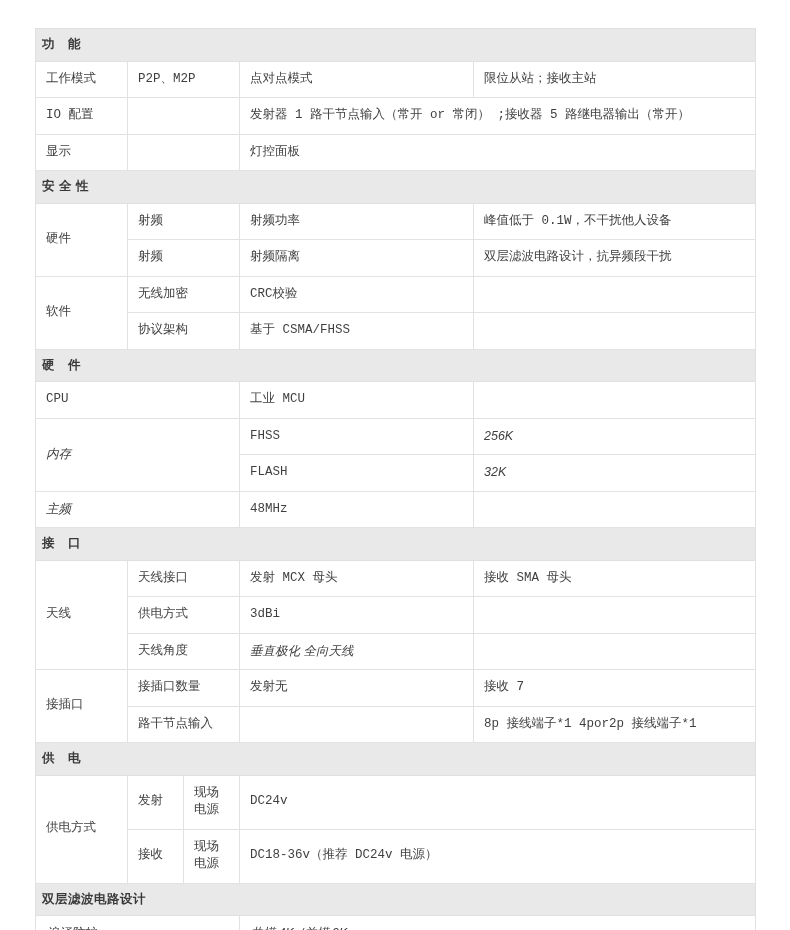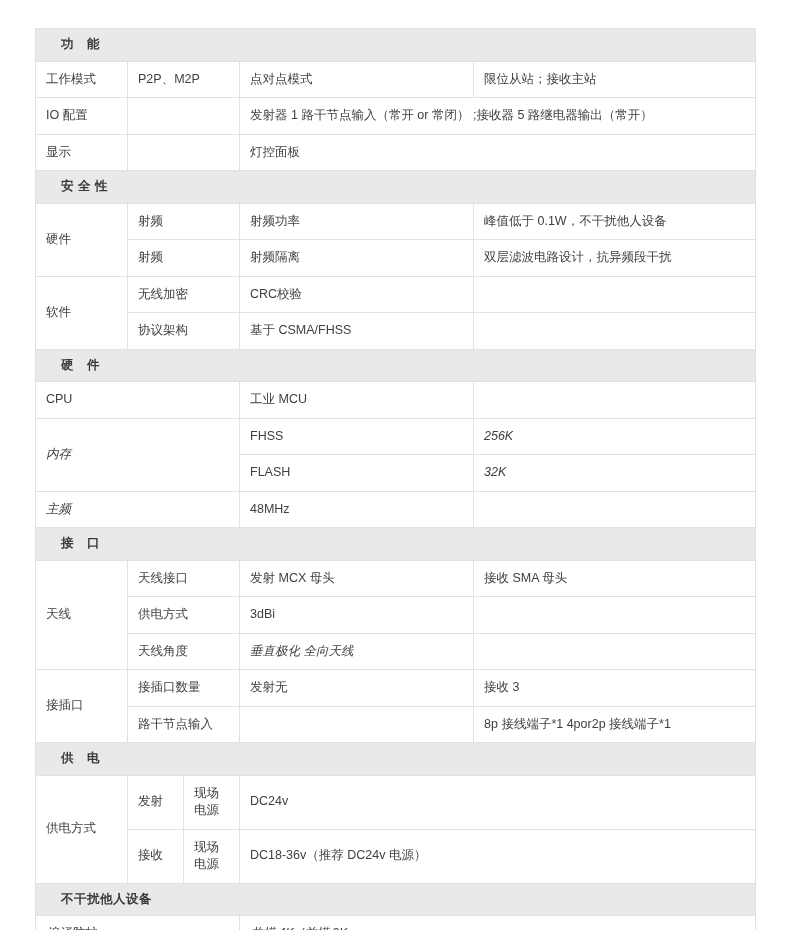--- a/index.html
+++ b/index.html
@@ -33,30 +33,31 @@
     color: #3f3f3f;
     background: #ffffff;
   }
   
   tr.section td {
     background: #e9e9e9;
     border: 1px solid #e0e0e0;
     font-weight: bold;
     color: #3a3a3a;
     letter-spacing: 0.5px;
-    padding: 7px 25px;
+    padding: 7px 6px;
     font-size: 12.5px;
   }
   
   td.faded {
     color: #8b8b8b;
     font-style: italic;
   }
   td.label {
     color: #3f3f3f;
+    font-family: Liberation Mono, monospace;
   }
   td.empty {
     background: #ffffff;
   }
   
 </style>
 </head>
 <body>
 
 <div class="sheet">
@@ -156,21 +157,21 @@
         </tr>
         <tr>
           <td colspan="2" class="label">天线角度</td>
           <td colspan="3" class="faded">垂直极化  全向天线</td>
           <td colspan="3" class="empty"></td>
         </tr>
         <tr>
           <td colspan="2" rowspan="2" class="label">接插口</td>
           <td colspan="2" class="label">接插口数量</td>
           <td colspan="3" class="label">发射无</td>
-          <td colspan="3" class="label">接收 3</td>
+          <td colspan="3" class="label">接收 7</td>
         </tr>
         <tr>
           <td colspan="2" class="label">路干节点输入</td>
           <td colspan="3" class="empty"></td>
           <td colspan="3" class="label">8p 接线端子*1  4por2p 接线端子*1</td>
         </tr>
         <tr class="section">
           <td colspan="10">供　电</td>
         </tr>
         <tr>
@@ -178,21 +179,21 @@
           <td colspan="1" class="label">发射</td>
           <td colspan="1" class="label">现场电源</td>
           <td colspan="6" class="label">DC24v</td>
         </tr>
         <tr>
           <td colspan="1" class="label">接收</td>
           <td colspan="1" class="label">现场电源</td>
           <td colspan="6" class="label">DC18-36v（推荐 DC24v 电源）</td>
         </tr>
         <tr class="section">
-          <td colspan="10">不干扰他人设备</td>
+          <td colspan="10">双层滤波电路设计</td>
         </tr>
         <tr>
           <td colspan="4" class="faded">浪涌防护</td>
           <td colspan="6" class="faded">共模  4Kv/差模  2Kv</td>
         </tr>
       </tbody>
   </table>
 </div>
 
 </body></html>

